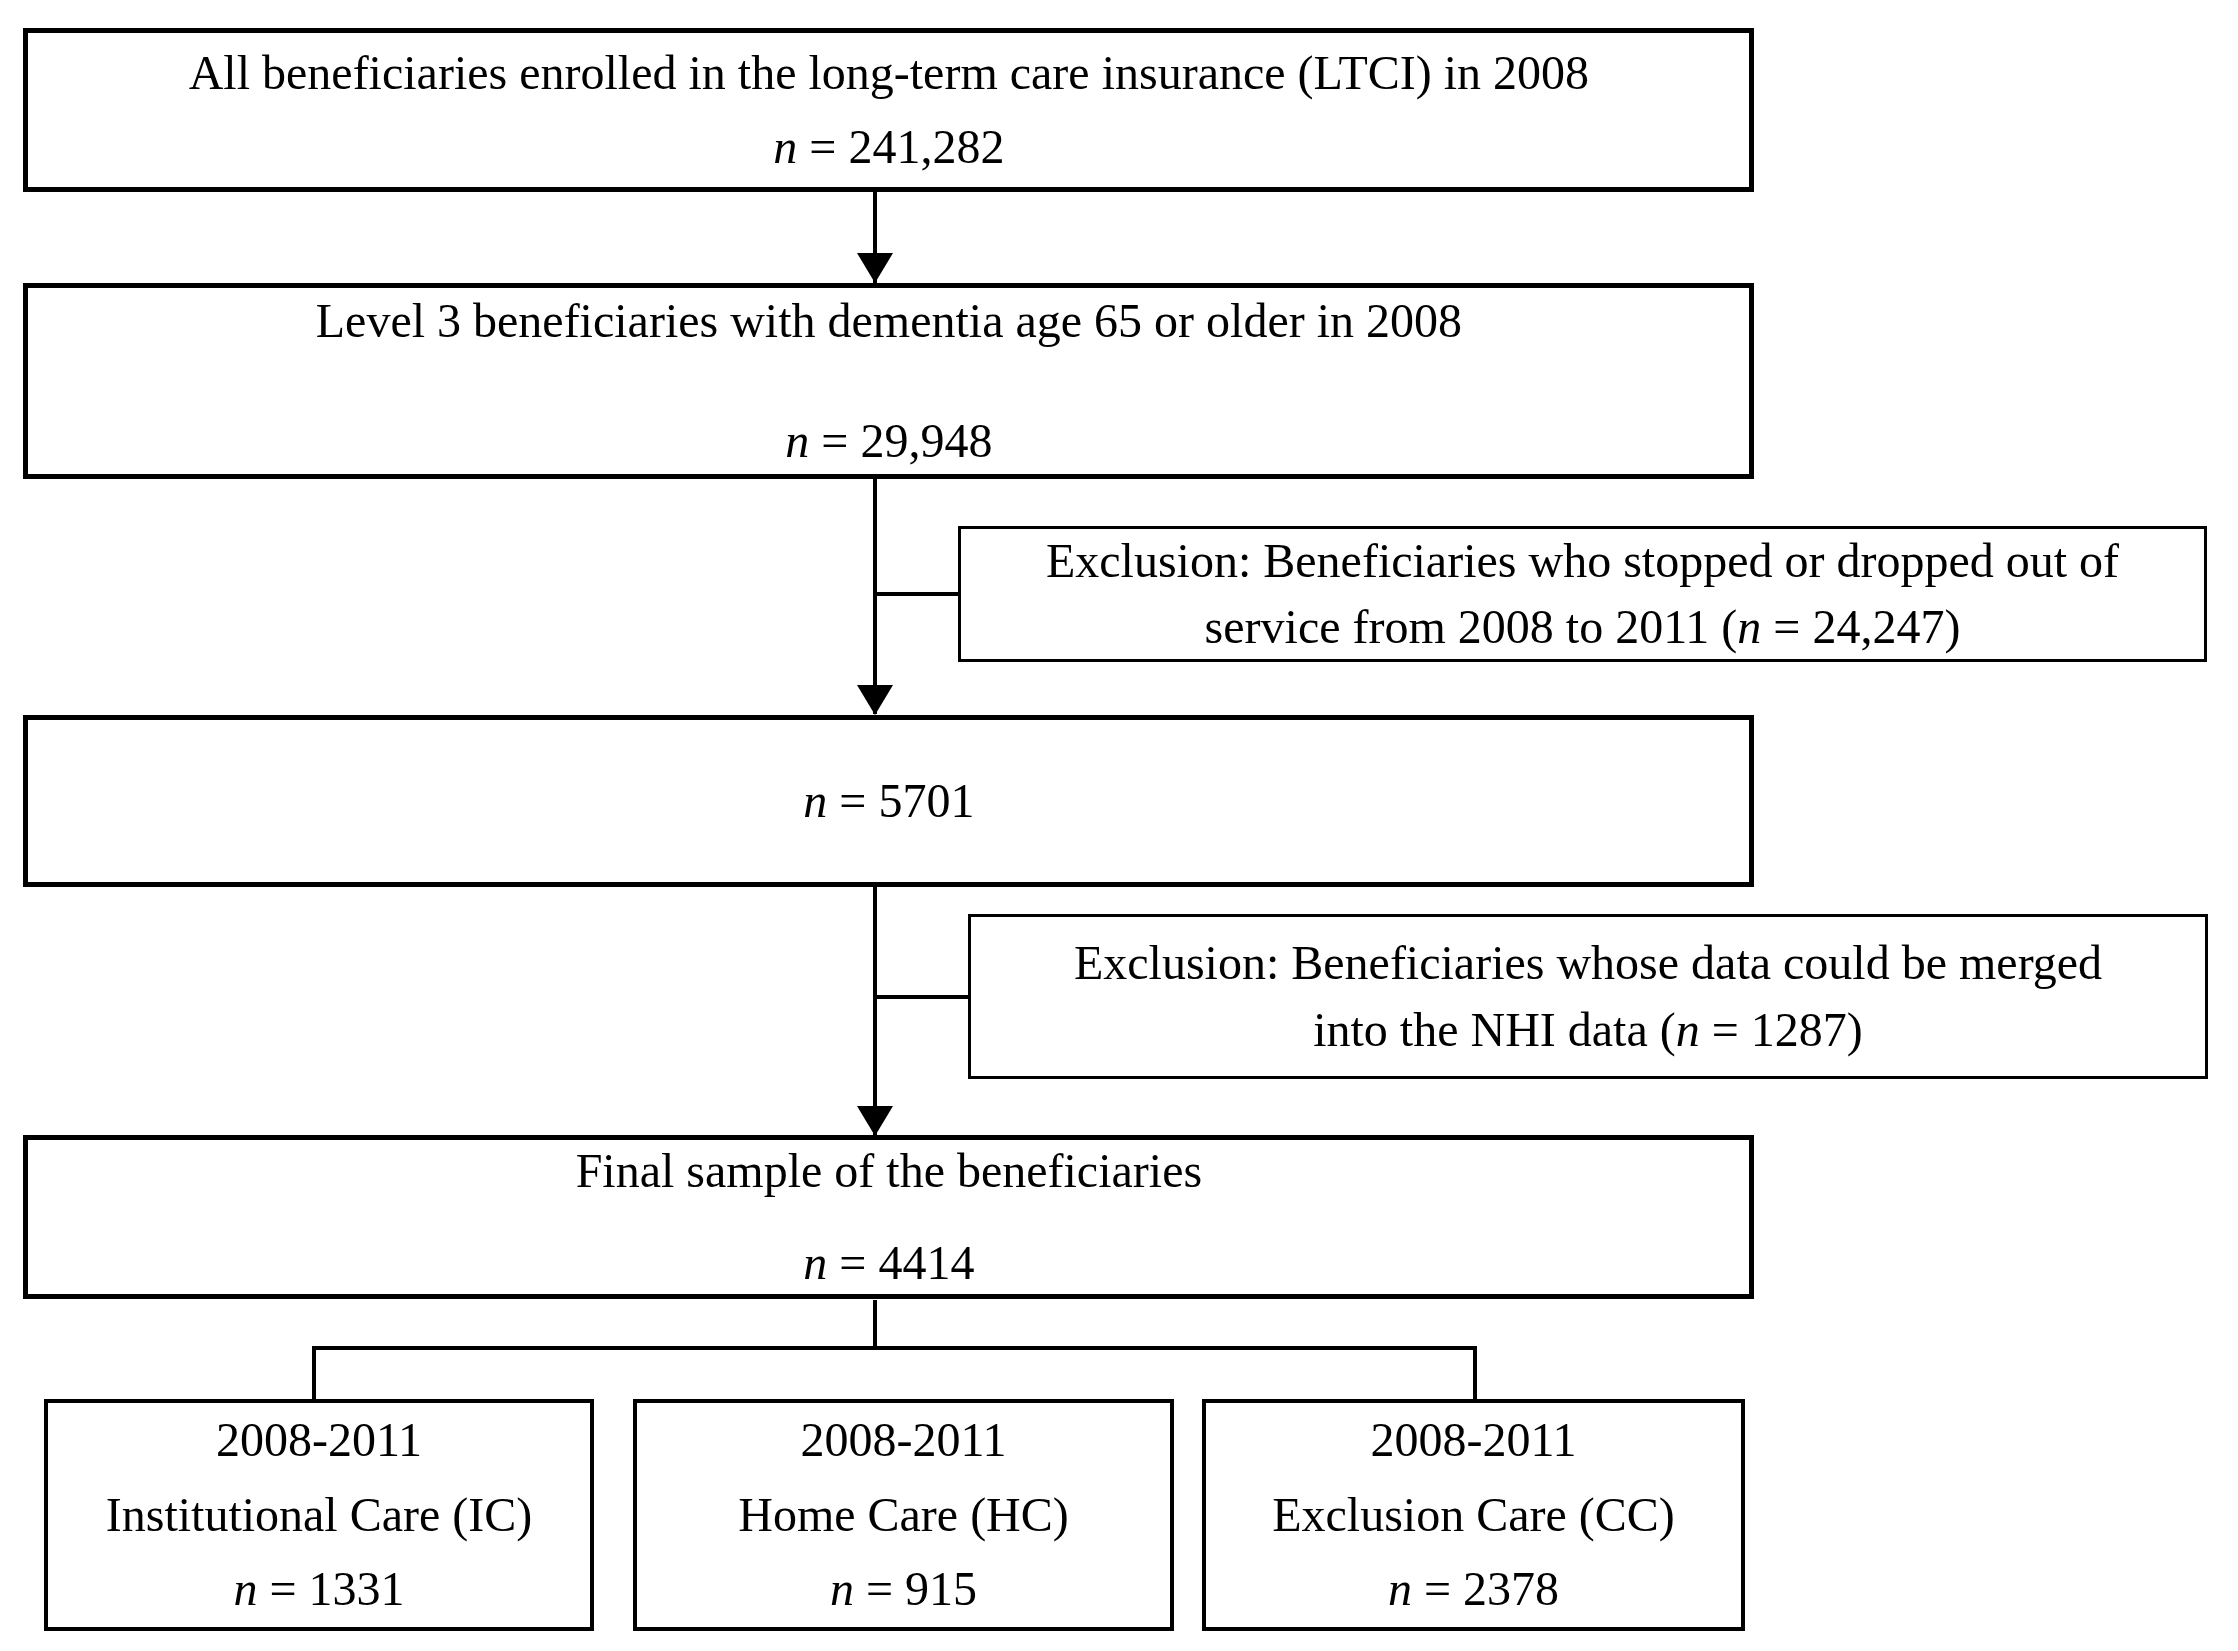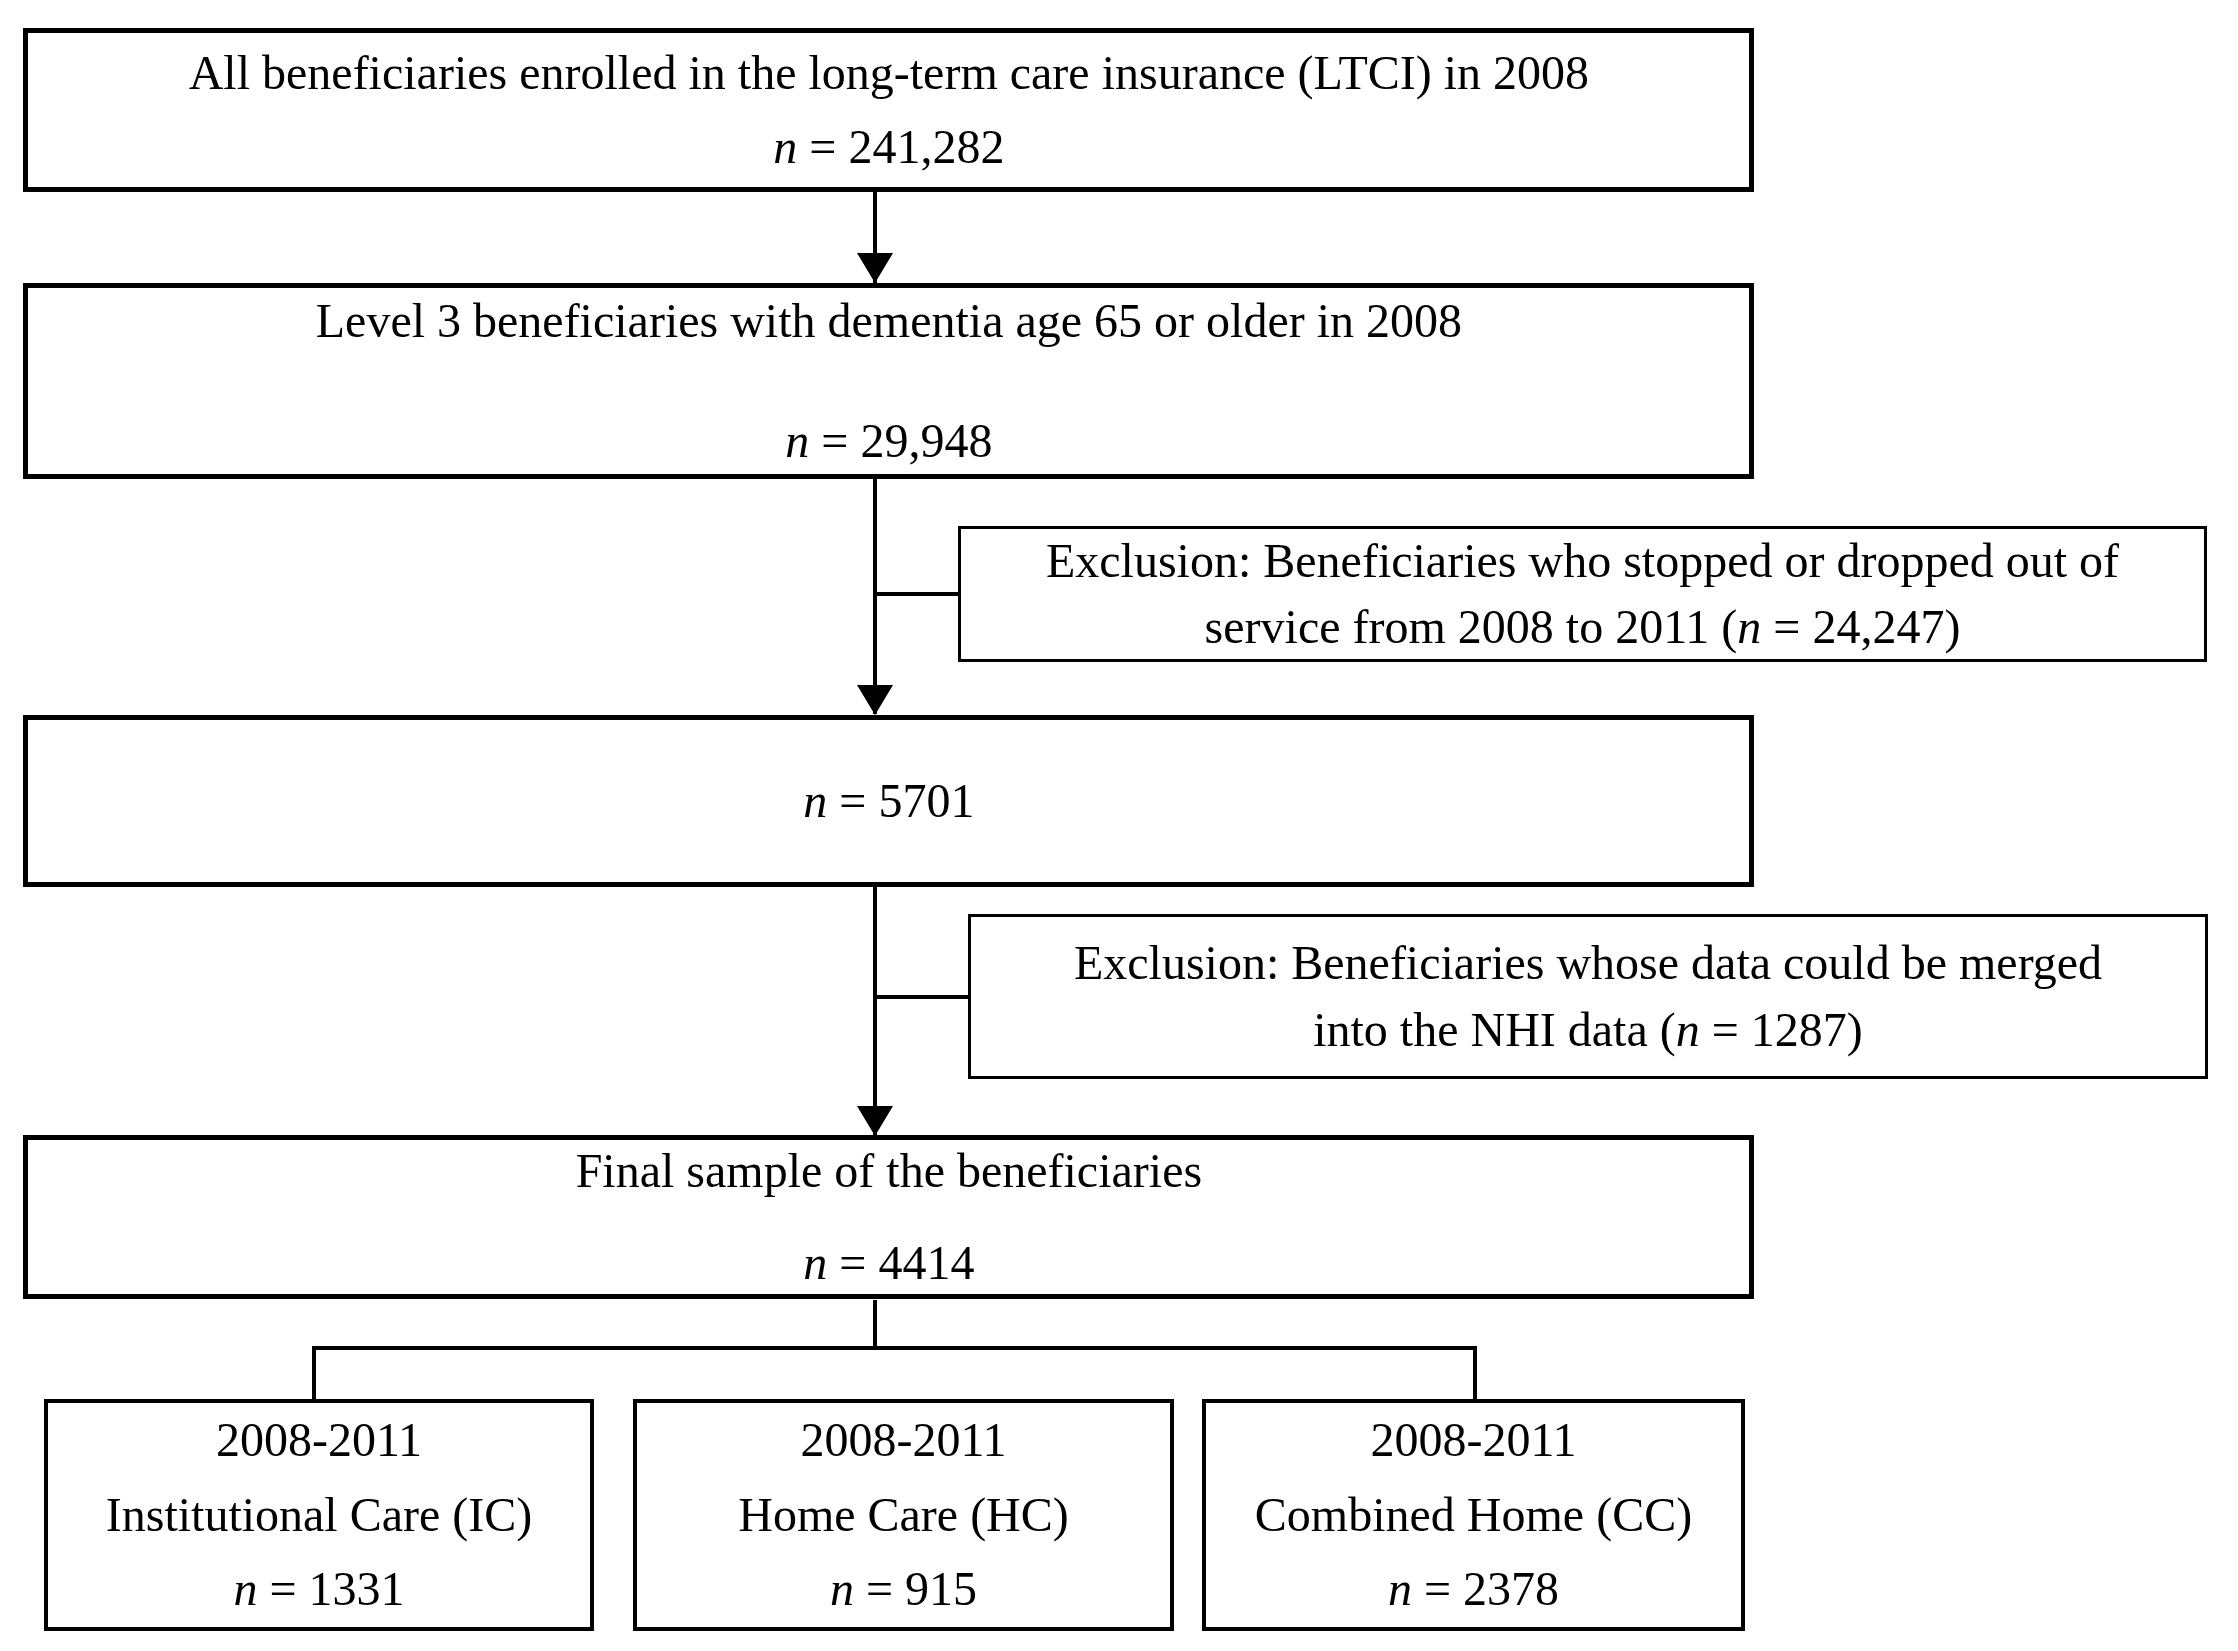--- a/index.html
+++ b/index.html
@@ -134,18 +134,18 @@
   </div>
 
   <div class="box group-box" id="grp2">
     <div class="bline">2008-2011</div>
     <div class="bline">Home Care (HC)</div>
     <div class="bline"><span class="it">n</span><span> = 915</span></div>
   </div>
 
   <div class="box group-box" id="grp3">
     <div class="bline">2008-2011</div>
-    <div class="bline">Combined Home (CC)</div>
+    <div class="bline">Exclusion Care (CC)</div>
     <div class="bline"><span class="it">n</span><span> = 2378</span></div>
   </div>
 
 </div>
 
 
 </body></html>

